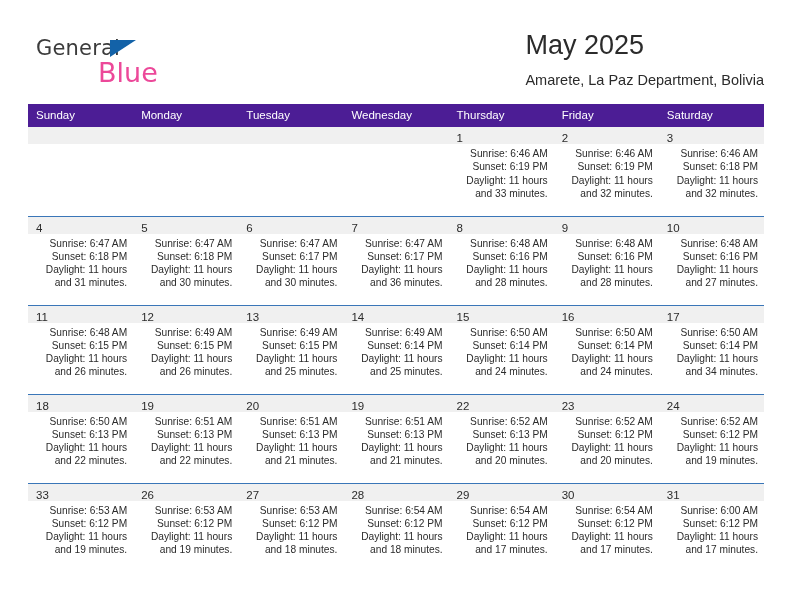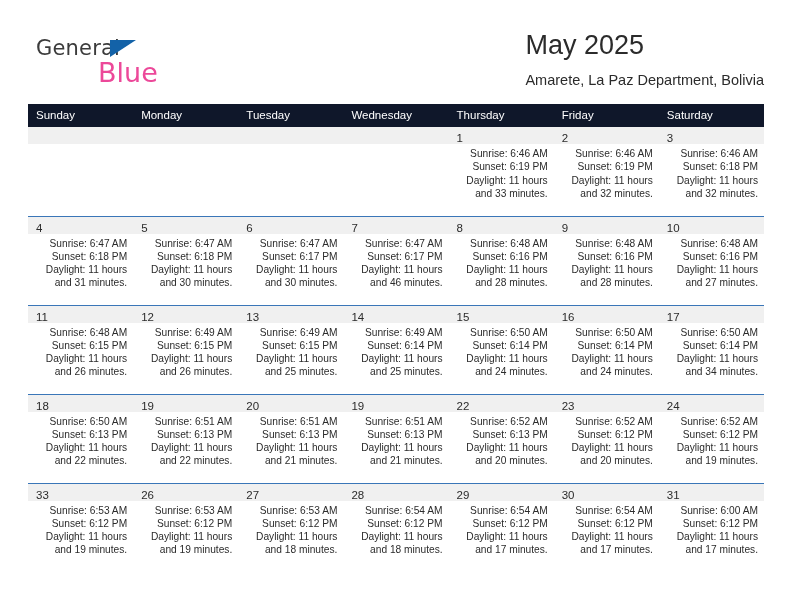--- a/index.html
+++ b/index.html
@@ -90,21 +90,21 @@
   
   .calendar {
     position: absolute;
     left: 28px;
     top: 104px;
     width: 736px;
     border-collapse: collapse;
     table-layout: fixed;
   }
   .dow-row th {
-    background: #0f172a;
+    background: #4c1d95;
     color: #ffffff;
     font-size: 11.5px;
     font-weight: 400;
     text-align: left;
     padding: 5px 0 6px 8px;
     height: 12px;
     border: none;
   }
   .week-row {
     height: 89px;
@@ -248,21 +248,21 @@
               <div>Daylight: 11 hours</div>
               <div>and 30 minutes.</div>
             </div>
           </td>
           <td class="daycell">
             <div class="daynum-strip"><span class="daynum">7</span></div>
             <div class="cellbody">
               <div>Sunrise: 6:47 AM</div>
               <div>Sunset: 6:17 PM</div>
               <div>Daylight: 11 hours</div>
-              <div>and 46 minutes.</div>
+              <div>and 36 minutes.</div>
             </div>
           </td>
           <td class="daycell">
             <div class="daynum-strip"><span class="daynum">8</span></div>
             <div class="cellbody">
               <div>Sunrise: 6:48 AM</div>
               <div>Sunset: 6:16 PM</div>
               <div>Daylight: 11 hours</div>
               <div>and 28 minutes.</div>
             </div>

